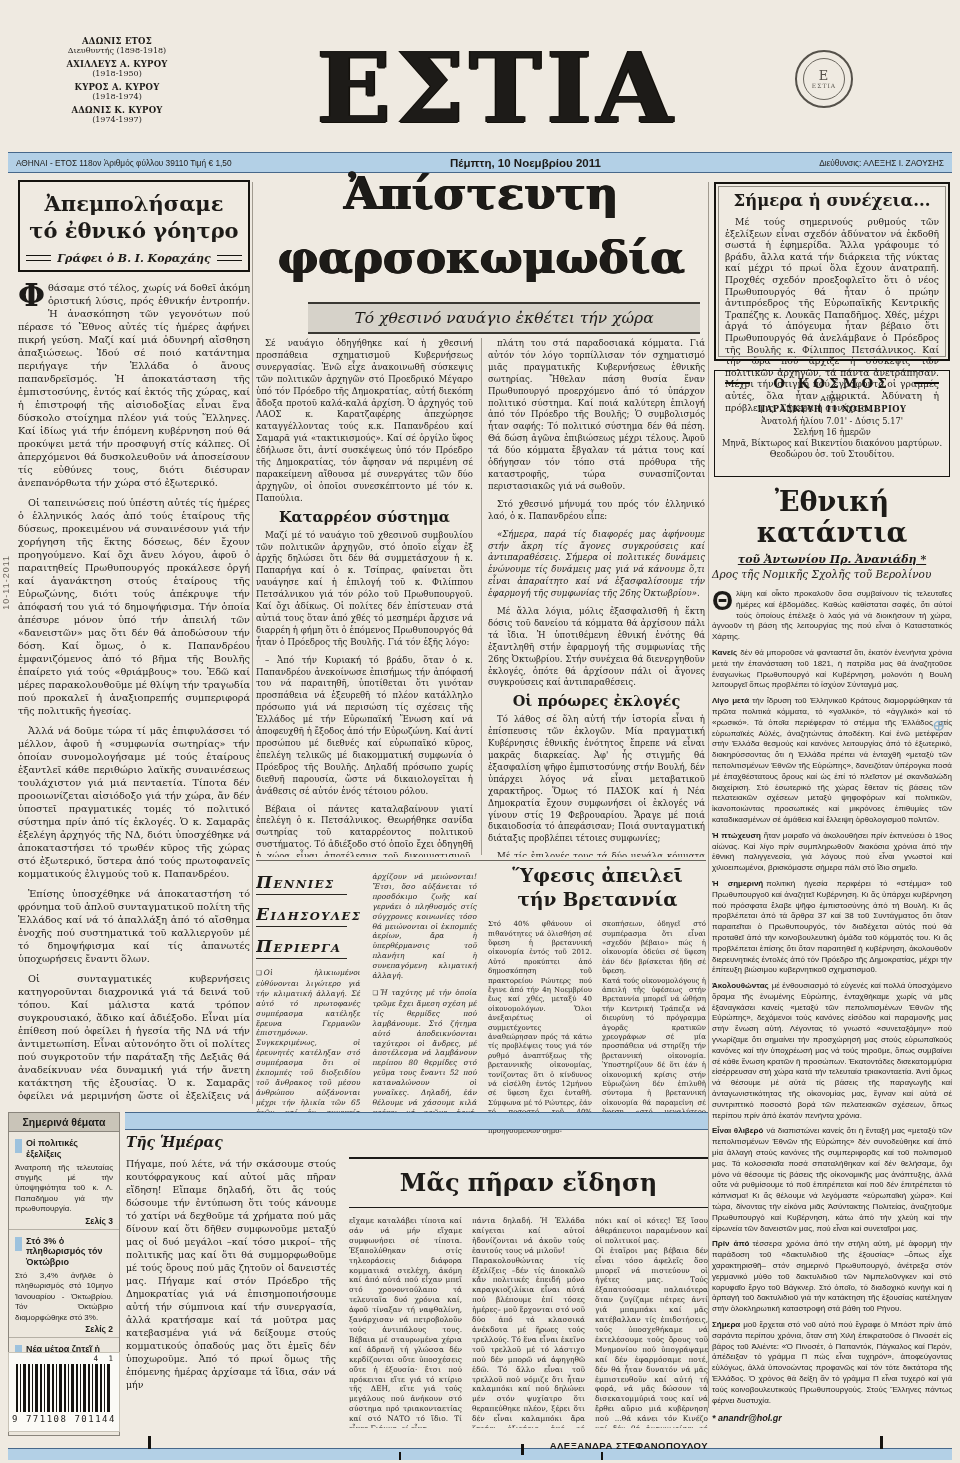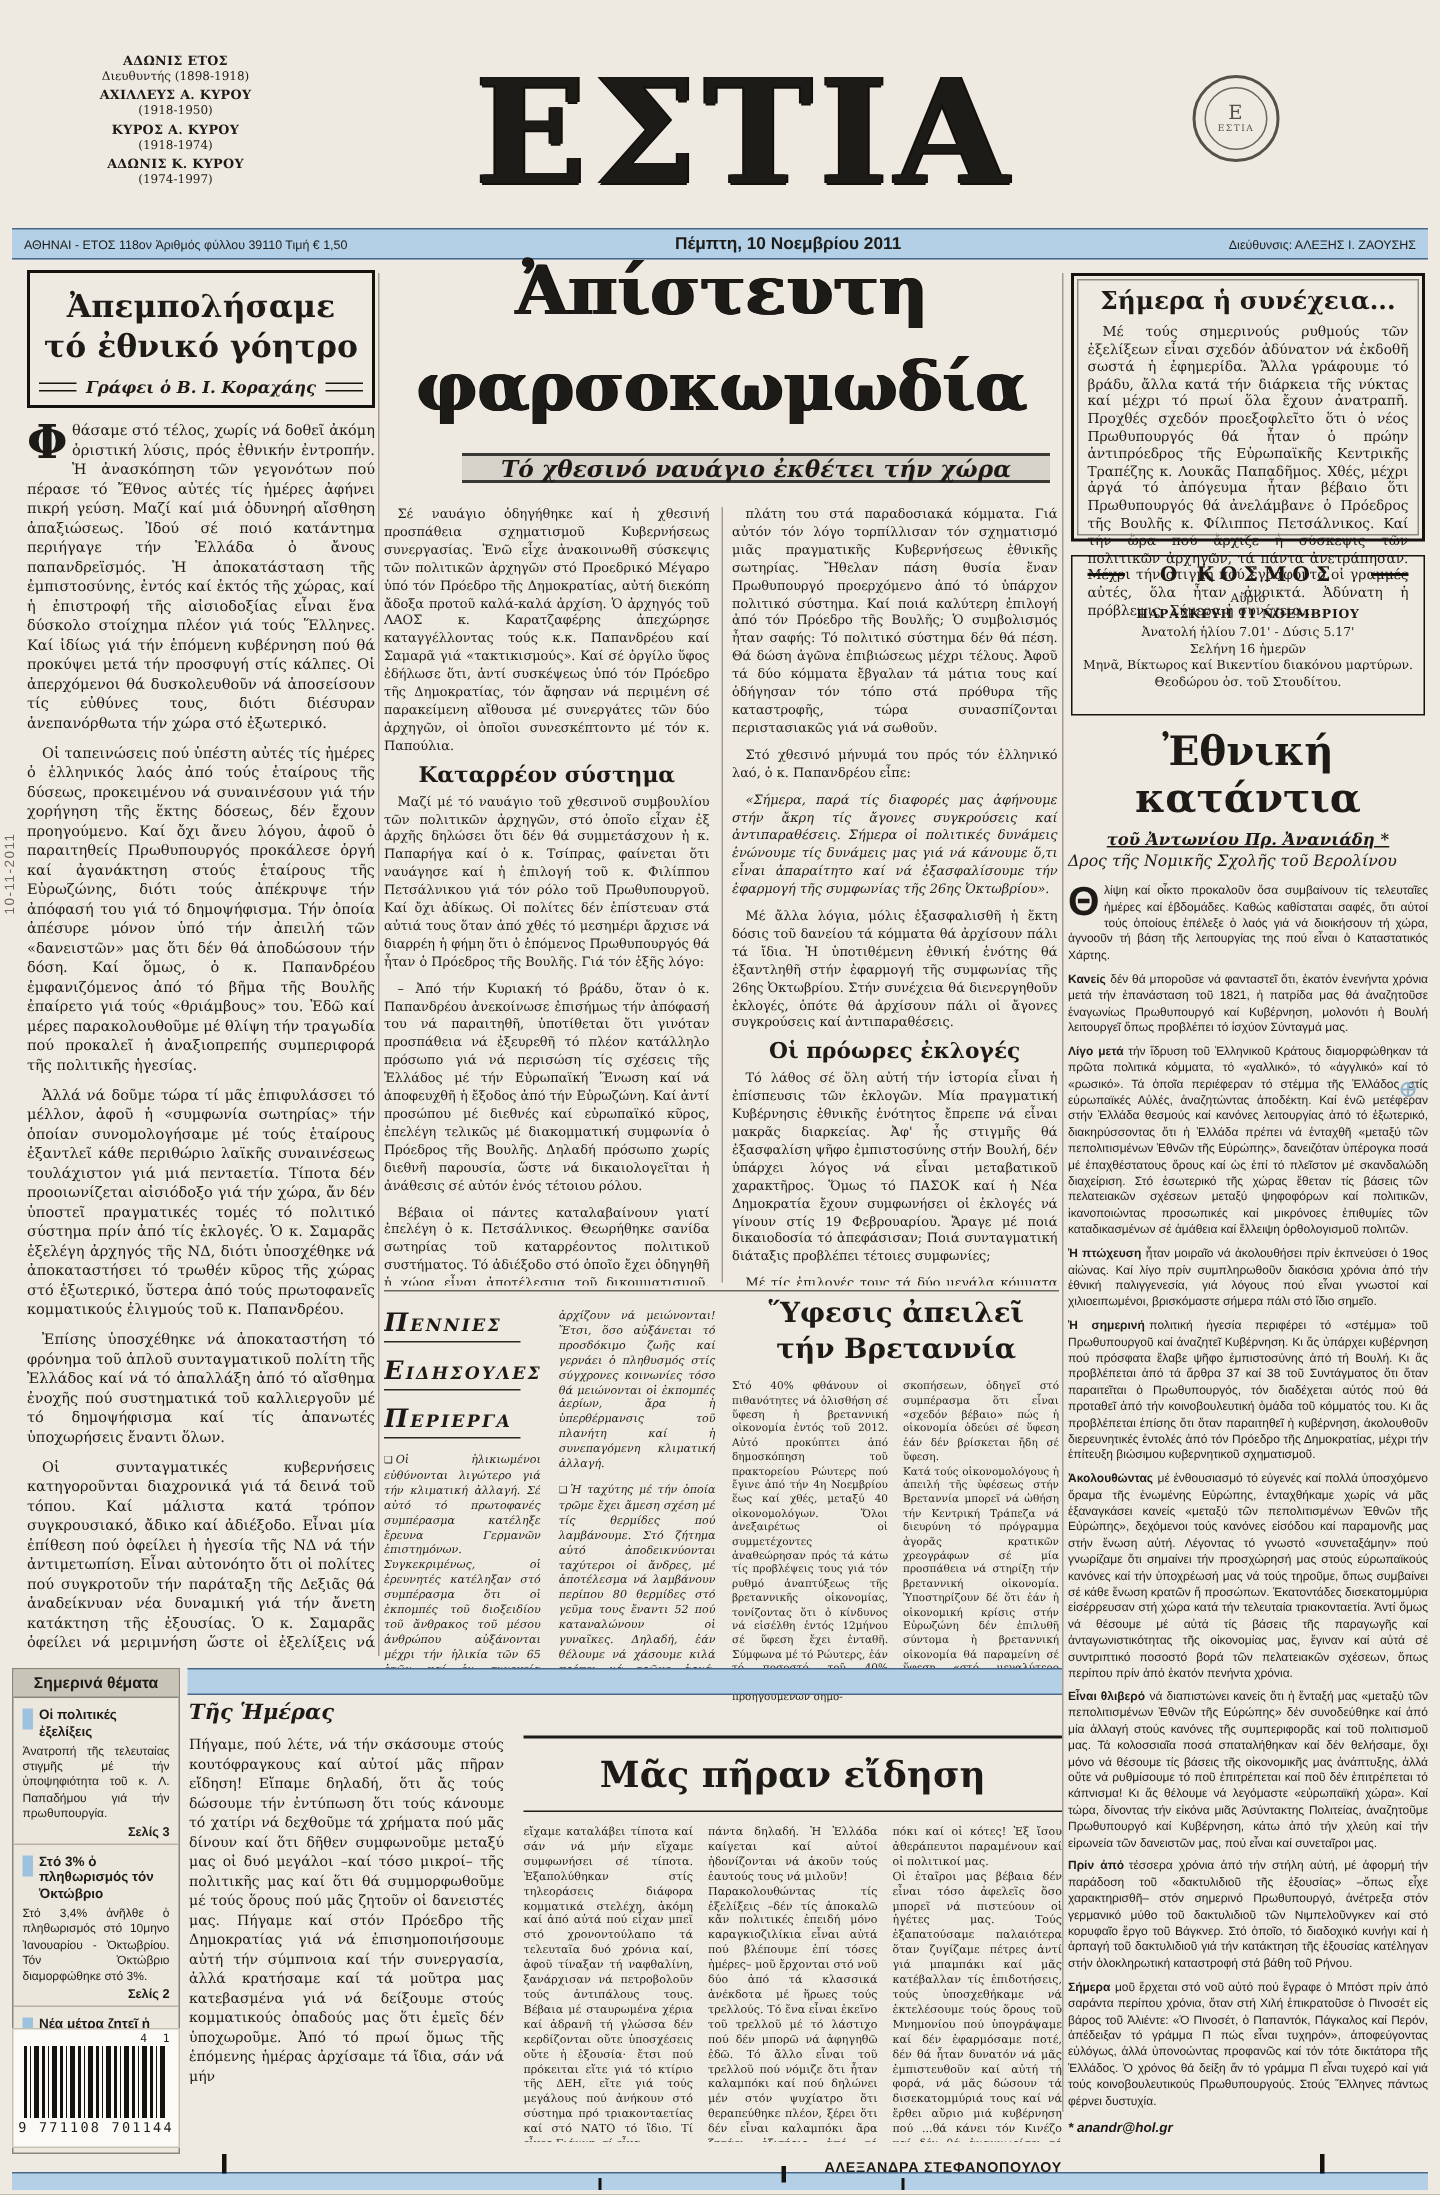--- a/index.html
+++ b/index.html
@@ -38,23 +38,23 @@
   .la-byline .brule{flex:1;height:4px;border-top:1px solid #15130f;border-bottom:1px solid #15130f;}
   .la-byline .bt{font-size:11px;font-weight:bold;font-style:italic;white-space:nowrap;}
   .la-body{margin-top:9px;font-size:9.7px;line-height:13px;text-align:justify;height:822px;overflow:hidden;}
   .la-body p{margin:0 0 7px;text-indent:10px;}
   .la-body p.first{text-indent:0;}
   .dc{float:left;font-size:31px;line-height:25px;font-weight:bold;padding:2px 3px 0 0;}
 
   
   .main-head{left:256px;top:162px;width:450px;text-align:center;font-size:45px;font-weight:bold;
              line-height:1.42;text-shadow:1px 0 0 #14110c,-.5px 0 0 #14110c;}
-  .subhead{left:308px;top:302px;width:392px;height:20px;background:#d6d2c9;border-top:2px solid #3a3833;
+  .subhead{left:308px;top:302px;width:392px;height:32px;background:#d6d2c9;border-top:2px solid #3a3833;
            border-bottom:2px solid #3a3833;display:flex;align-items:center;justify-content:center;
-           font-size:15.5px;font-weight:bold;font-style:italic;box-sizing:border-box;}
+           font-size:15.5px;font-weight:normal;font-style:italic;box-sizing:border-box;}
   .main-cols{left:256px;top:338px;width:450px;height:519px;display:flex;gap:15px;overflow:hidden;}
   .mcol{width:217px;font-size:8.6px;line-height:11.9px;text-align:justify;}
   .mcol p{margin:0 0 6px;text-indent:9px;}
   .mcol h3{font-size:14.5px;text-align:center;margin:5px 0 7px;font-weight:bold;}
   .quote{font-style:italic;}
   .mgut{left:481px;top:338px;height:517px;}
 
   
   .pennies{left:256px;top:872px;width:221px;height:246px;overflow:hidden;column-count:2;column-gap:12px;column-fill:auto;}
   .pt{font-style:italic;font-size:11.5px;letter-spacing:1.5px;border-bottom:1px solid #2a2722;

